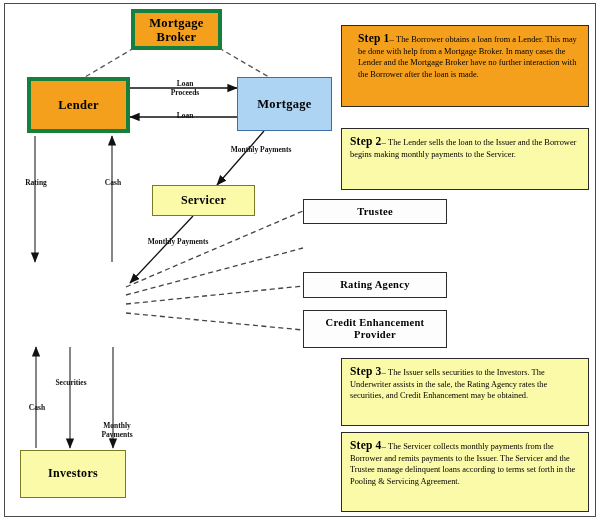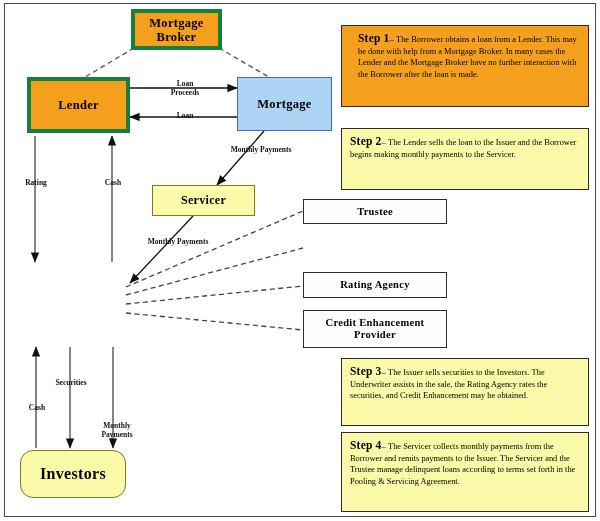--- a/index.html
+++ b/index.html
@@ -154,21 +154,21 @@
 
   <div class="node orange" style="left:131px; top:9px; width:91px; height:41px; font-size:12.5px;">Mortgage Broker</div>
 
   <div class="node orange" style="left:27px; top:77px; width:103px; height:56px; font-size:12.5px;">Lender</div>
 
   <div class="node blue" style="left:237px; top:77px; width:95px; height:54px; font-size:12.5px;">Mortgage</div>
 
   <div class="node yellow" style="left:152px; top:185px; width:103px; height:31px; font-size:12px;">Servicer</div>
 
 
-  <div class="node yellow" style="left:20px; top:450px; width:106px; height:48px; font-size:16px;border-radius:13px;">Investors</div>
+  <div class="node yellow" style="left:20px; top:450px; width:106px; height:48px; font-size:12px;">Investors</div>
 
   <div class="node white" style="left:303px; top:199px; width:144px; height:25px; font-size:10.5px;">Trustee</div>
 
 
   <div class="node white" style="left:303px; top:272px; width:144px; height:26px; font-size:10.5px;">Rating Agency</div>
 
   <div class="node white" style="left:303px; top:310px; width:144px; height:38px; font-size:10.5px; padding:16px 6px;">Credit Enhancement Provider</div>
 
   <div class="elabel" style="left:155px; top:79px; width:60px;">
     <span>Loan</span><br>

